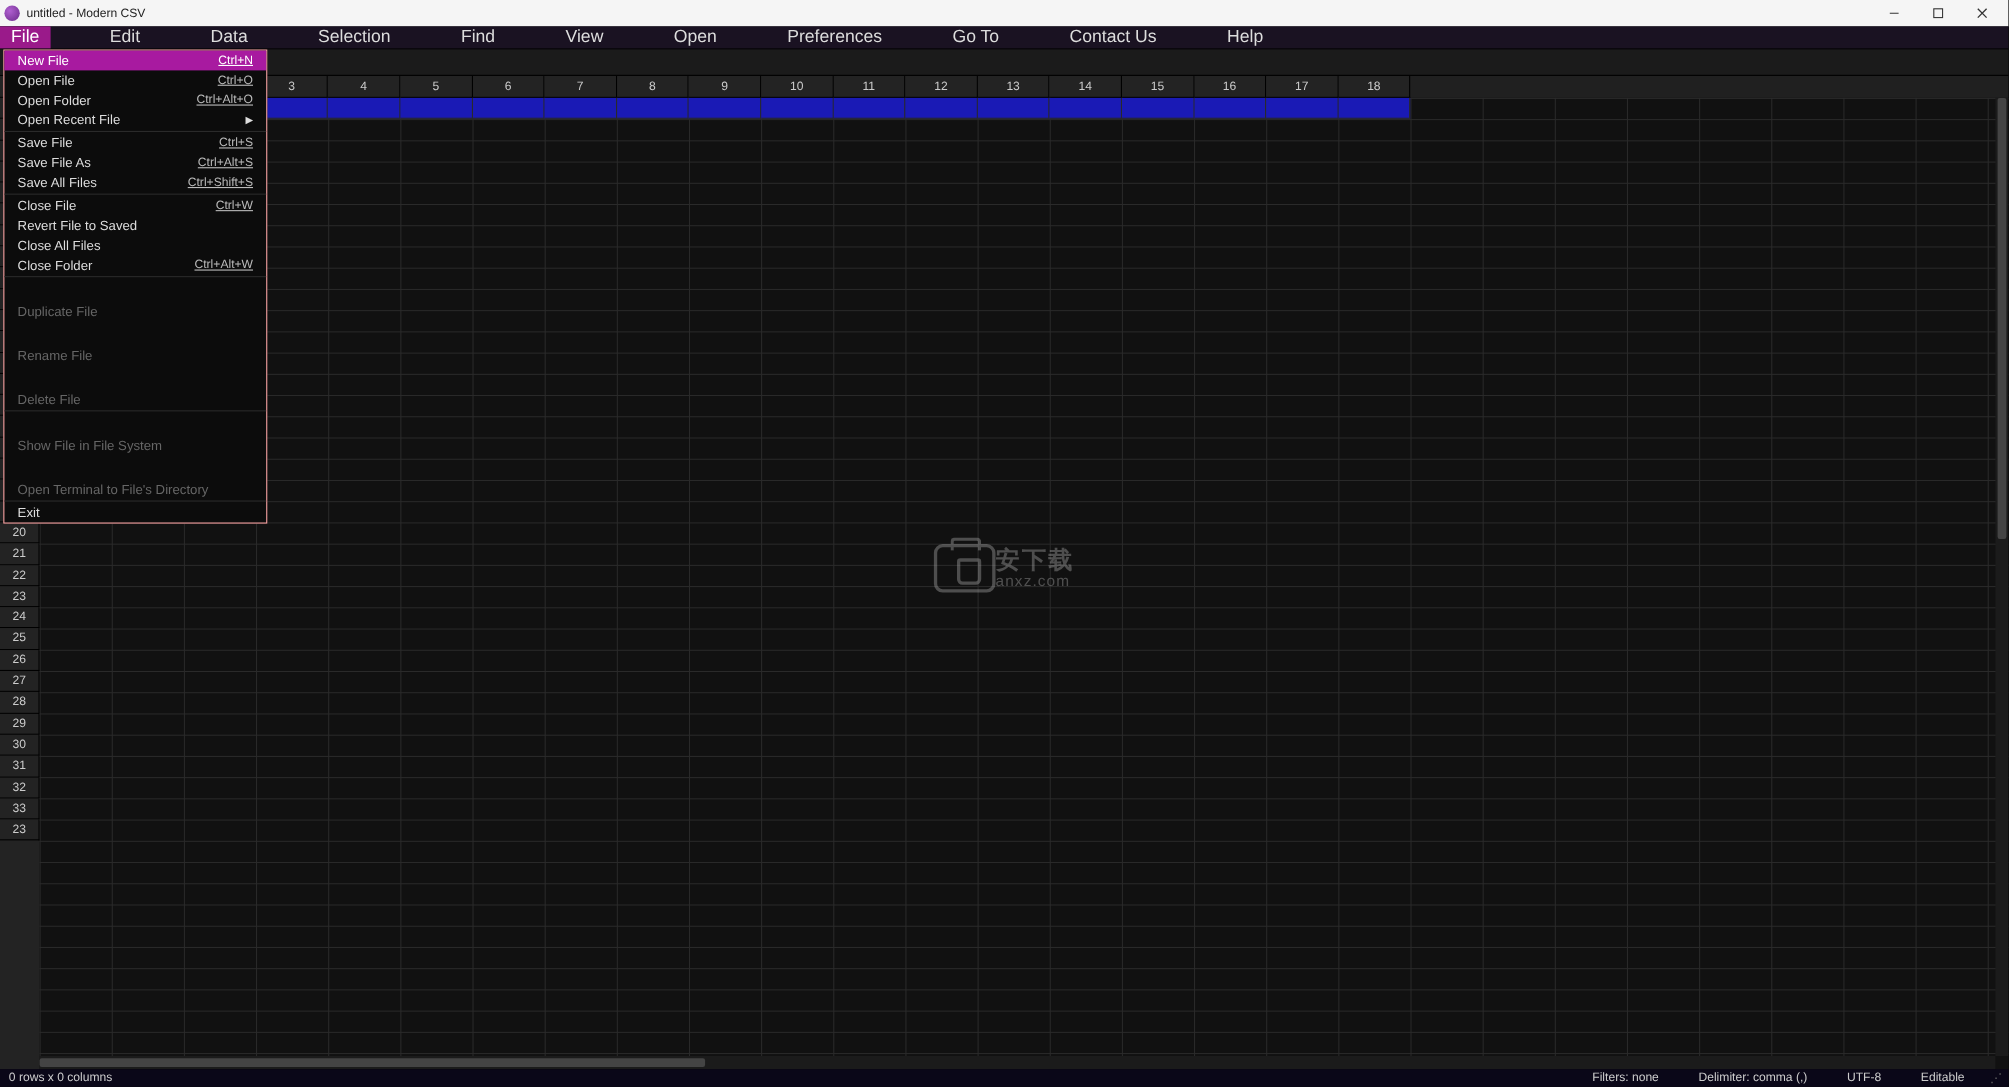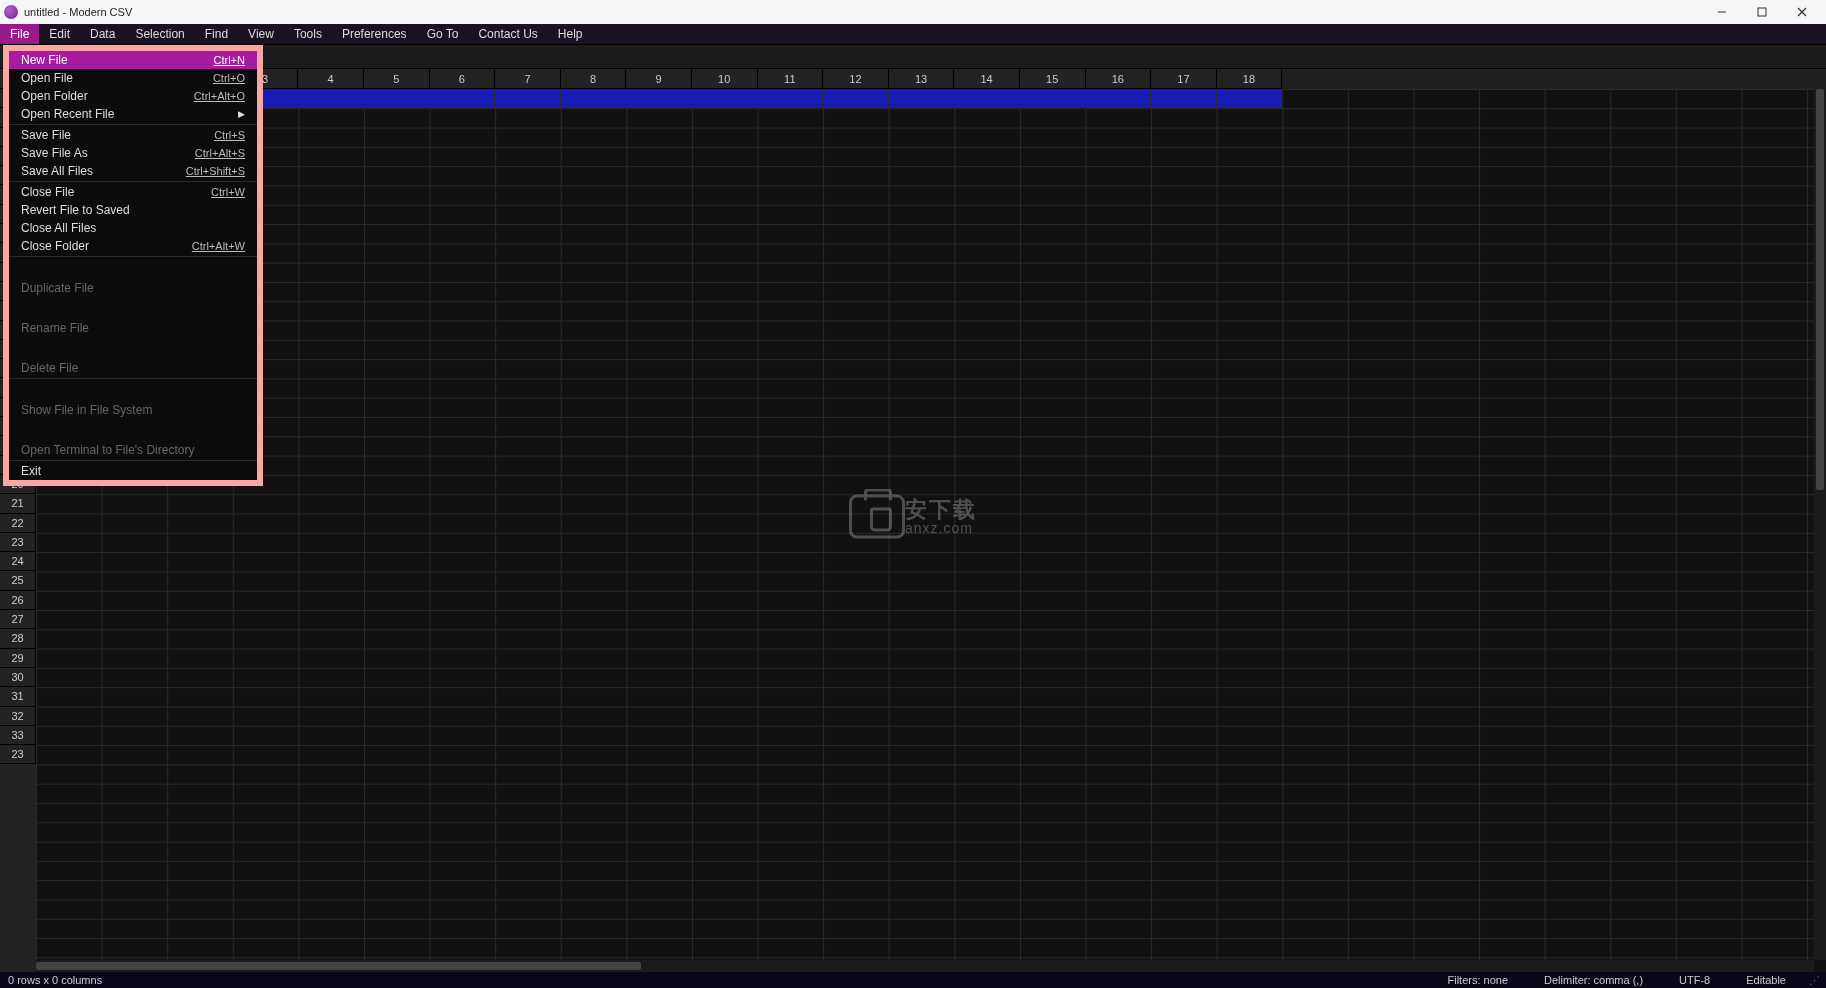--- a/index.html
+++ b/index.html
@@ -4,21 +4,21 @@
 <style>
   * { box-sizing: border-box; margin: 0; padding: 0; }
   html, body { width: 1826px; height: 988px; overflow: hidden; font-family: "Segoe UI", Arial, sans-serif; background: #0a0a0a; color: #c8c8c8; }
   
   .titlebar { height: 24px; background: #f5f5f5; display: flex; align-items: center; padding: 0 4px; font-size: 11px; color: #222; }
   .titlebar .icon { width: 14px; height: 14px; border-radius: 50%; background: radial-gradient(circle at 35% 35%, #b060d0, #6a2a8a); margin-right: 6px; }
   .titlebar .spacer { flex: 1; }
   .titlebar .winbtn { width: 40px; height: 22px; display: flex; align-items: center; justify-content: center; font-size: 12px; color: #333; }
   .titlebar .winbtn svg { display:block; }
   
-  .menubar { height: 21px; background: #1a1222; display: flex; align-items: stretch; font-size: 12px; border-bottom: 1px solid #000; }
+  .menubar { height: 21px; background: #1a1222; display: flex; align-items: stretch; font-size: 16px; border-bottom: 1px solid #000; gap: 44px; }
   .menubar .menu-item { padding: 0 10px; display: flex; align-items: center; color: #ddd; cursor: default; }
   .menubar .menu-item.active { background: #9a1a8a; color: #fff; }
   
   .tabbar { height: 24px; background: #1b1b1b; display: flex; align-items: stretch; border-bottom: 1px solid #000; }
   .tabbar .tab { display: flex; align-items: center; padding: 0 10px 0 16px; font-size: 11px; color: #ddd; background: #1b1b1b; border-right: 1px solid #000; gap: 10px; }
   .tabbar .tab .x { font-size: 12px; color: #ccc; }
   
   .workarea { position: relative; height: calc(988px - 24px - 21px - 24px - 16px); }
   .grid-outer { position: relative; width: 100%; height: 100%; overflow: hidden; background: #111; }
   
@@ -37,21 +37,21 @@
   .row0 .cell.first { background: #8a1a8a; }
   .gridlines { position:absolute; top:0; left:0; right:0; bottom:0;
     background-image: linear-gradient(to right, #2a2a2a 1px, transparent 1px), linear-gradient(to bottom, #2a2a2a 1px, transparent 1px);
     background-size: 65.6px 19.3px; }
   
   .hscroll { position: absolute; left: 36px; bottom: 0; right: 12px; height: 12px; background: #1b1b1b; }
   .hscroll-thumb { position: absolute; left: 0; width: 34%; top: 2px; bottom: 2px; background: #444; border-radius: 2px; }
   .vscroll { position: absolute; right: 0; top: 20px; bottom: 12px; width: 12px; background: #1b1b1b; }
   .vscroll-thumb { position: absolute; top: 0; height: 46%; left: 2px; right: 2px; background: #444; border-radius: 2px; }
   
-  .file-menu { position: absolute; top: 45px; left: 3px; width: 260px; background: #0c0c0c; border: 6px solid #fca5a5; z-index: 100; font-size: 12px; color: #ddd; }
+  .file-menu { position: absolute; top: 45px; left: 3px; width: 240px; background: #0c0c0c; border: 1px solid #fca5a5; z-index: 100; font-size: 12px; color: #ddd; }
   .file-menu .mi { display: flex; align-items: center; justify-content: space-between; height: 18px; padding: 0 12px; }
   .file-menu .mi.hl { background: #a81aa0; color: #fff; }
   .file-menu .mi.disabled { color: #666; margin-top: 22px; }
   .file-menu .sep { height: 1px; background: #2a2a2a; margin: 1px 0; }
   .file-menu .sc { color: #bbb; font-size: 11px; text-decoration: underline; }
   .file-menu .mi.hl .sc { color: #fff; }
   .file-menu .arrow { font-size: 9px; }
   
   .statusbar { position: absolute; bottom: 0; left: 0; right: 0; height: 16px; background: #0a0718; color: #ccc; font-size: 11px; display: flex; align-items: center; padding: 0 8px; }
   .statusbar .spacer { flex: 1; }
@@ -91,21 +91,21 @@
     </div>
 </div>
 
 <div class="menubar" id="menubar">
     <div class="menu-item active">File</div>
     <div class="menu-item">Edit</div>
     <div class="menu-item">Data</div>
     <div class="menu-item">Selection</div>
     <div class="menu-item">Find</div>
     <div class="menu-item">View</div>
-    <div class="menu-item">Tools</div>
+    <div class="menu-item">Open</div>
     <div class="menu-item">Preferences</div>
     <div class="menu-item">Go To</div>
     <div class="menu-item">Contact Us</div>
     <div class="menu-item">Help</div>
   </div>
 
 <div class="tabbar">
   <div class="tab">
     <span>ed</span>
     <span class="x">✕</span>

